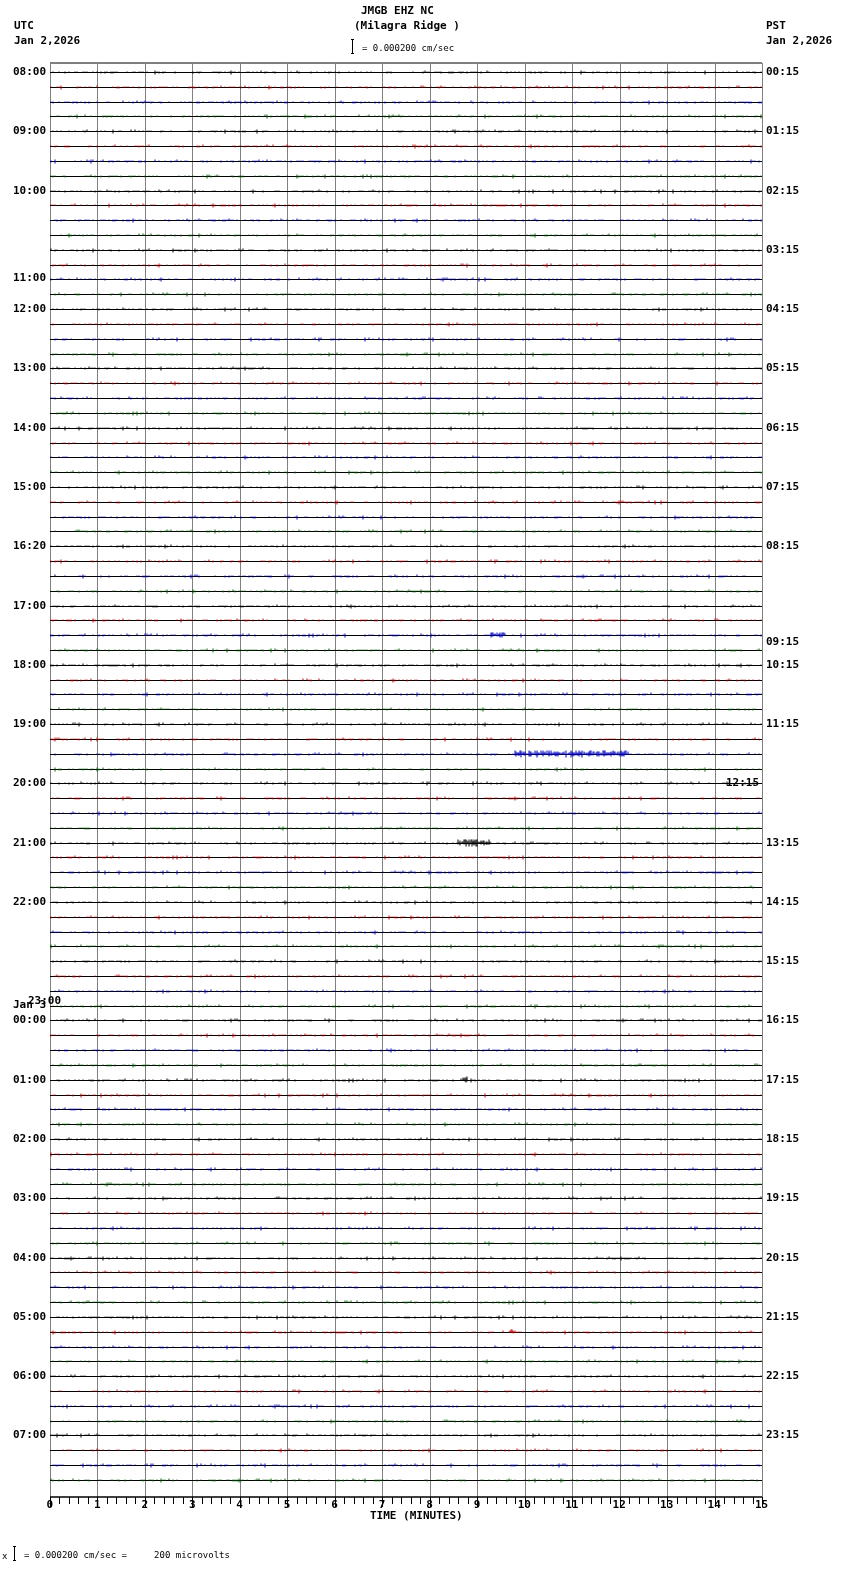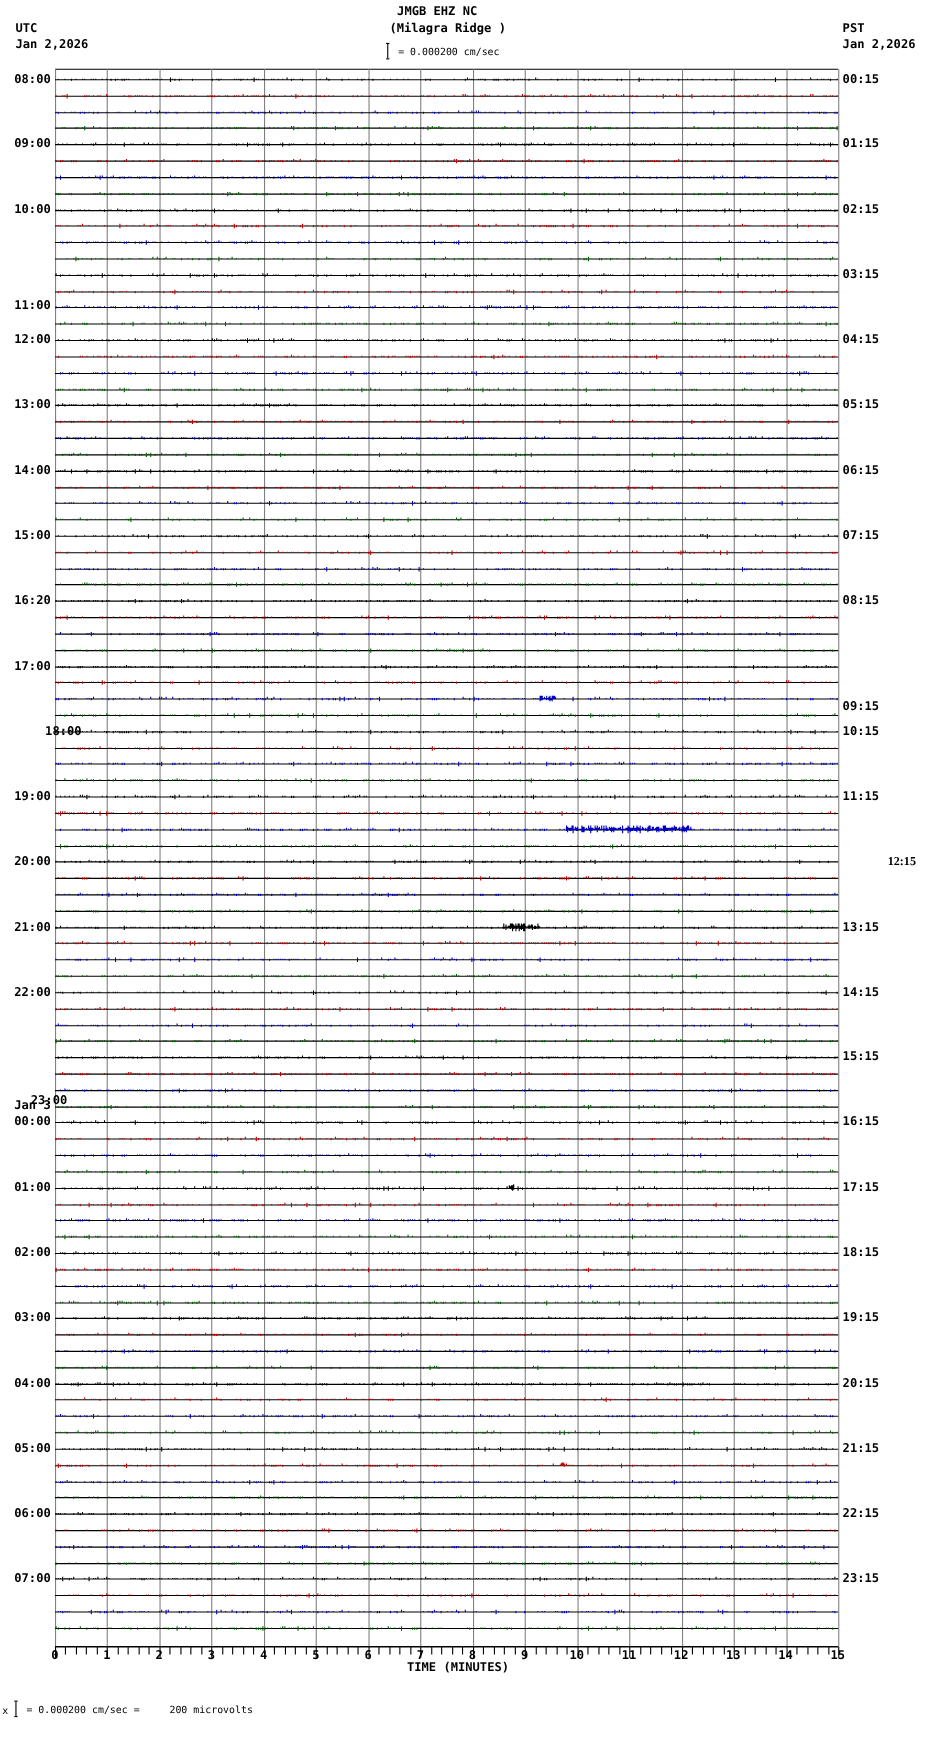--- a/index.html
+++ b/index.html
@@ -318,21 +318,21 @@
     <div class="abs lbl" style="left: 13px; top: 66px;">08:00</div>
     <div class="abs lbl" style="left: 13px; top: 125.28px;">09:00</div>
     <div class="abs lbl" style="left: 13px; top: 184.56px;">10:00</div>
     <div class="abs lbl" style="left: 13px; top: 243.84px; margin-top: 28px;">11:00</div>
     <div class="abs lbl" style="left: 13px; top: 303.12px;">12:00</div>
     <div class="abs lbl" style="left: 13px; top: 362.4px;">13:00</div>
     <div class="abs lbl" style="left: 13px; top: 421.68px;">14:00</div>
     <div class="abs lbl" style="left: 13px; top: 480.96px;">15:00</div>
     <div class="abs lbl" style="left: 13px; top: 540.24px;">16:20</div>
     <div class="abs lbl" style="left: 13px; top: 599.52px;">17:00</div>
-    <div class="abs lbl" style="left: 13px; top: 658.8px; margin-left: 28px;">18:00</div>
+    <div class="abs lbl" style="left: 13px; top: 658.8px;">18:00</div>
     <div class="abs lbl" style="left: 13px; top: 718.08px;">19:00</div>
     <div class="abs lbl" style="left: 13px; top: 777.36px;">20:00</div>
     <div class="abs lbl" style="left: 13px; top: 836.64px; text-align: center;">21:00</div>
     <div class="abs lbl" style="left: 13px; top: 895.92px;">22:00</div>
     <div class="abs lbl" style="left: 28px; top: 955.2px; margin-top: 40px;">23:00</div>
     <div class="abs lbl" style="left: 13px; top: 1014.48px;">00:00</div>
     <div class="abs lbl" style="left: 13px; top: 999.48px;">Jan 3</div>
     <div class="abs lbl" style="left: 13px; top: 1073.76px;">01:00</div>
     <div class="abs lbl" style="left: 13px; top: 1133.04px;">02:00</div>
     <div class="abs lbl" style="left: 13px; top: 1192.32px;">03:00</div>
@@ -345,21 +345,21 @@
     <div class="abs lbl" style="left: 766px; top: 184.56px;">02:15</div>
     <div class="abs lbl" style="left: 766px; top: 243.84px;">03:15</div>
     <div class="abs lbl" style="left: 766px; top: 303.12px;">04:15</div>
     <div class="abs lbl" style="left: 766px; top: 362.4px;">05:15</div>
     <div class="abs lbl" style="left: 766px; top: 421.68px;">06:15</div>
     <div class="abs lbl" style="left: 766px; top: 480.96px;">07:15</div>
     <div class="abs lbl" style="left: 766px; top: 540.24px;">08:15</div>
     <div class="abs lbl" style="left: 766px; top: 599.52px; margin-top: 36px;">09:15</div>
     <div class="abs lbl" style="left: 766px; top: 658.8px;">10:15</div>
     <div class="abs lbl" style="left: 766px; top: 718.08px;">11:15</div>
-    <div class="abs lbl" style="left: 807px; top: 777.36px; font-family: Liberation Serif, serif;">12:15</div>
+    <div class="abs lbl" style="left: 726px; top: 777.36px;">12:15</div>
     <div class="abs lbl" style="left: 766px; top: 836.64px;">13:15</div>
     <div class="abs lbl" style="left: 766px; top: 895.92px;">14:15</div>
     <div class="abs lbl" style="left: 766px; top: 955.2px;">15:15</div>
     <div class="abs lbl" style="left: 766px; top: 1014.48px;">16:15</div>
     <div class="abs lbl" style="left: 766px; top: 1073.76px;">17:15</div>
     <div class="abs lbl" style="left: 766px; top: 1133.04px;">18:15</div>
     <div class="abs lbl" style="left: 766px; top: 1192.32px;">19:15</div>
     <div class="abs lbl" style="left: 766px; top: 1251.6px;">20:15</div>
     <div class="abs lbl" style="left: 766px; top: 1310.88px;">21:15</div>
     <div class="abs lbl" style="left: 766px; top: 1370.16px;">22:15</div>

